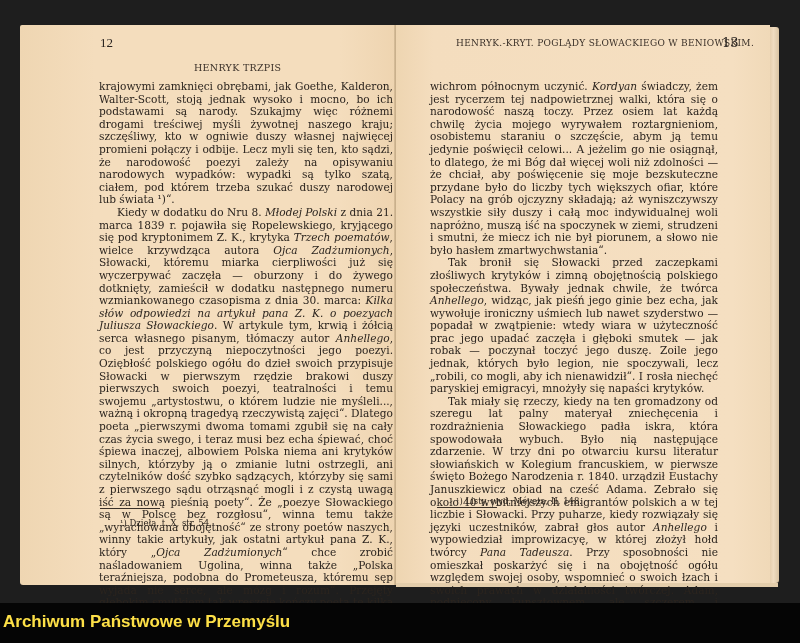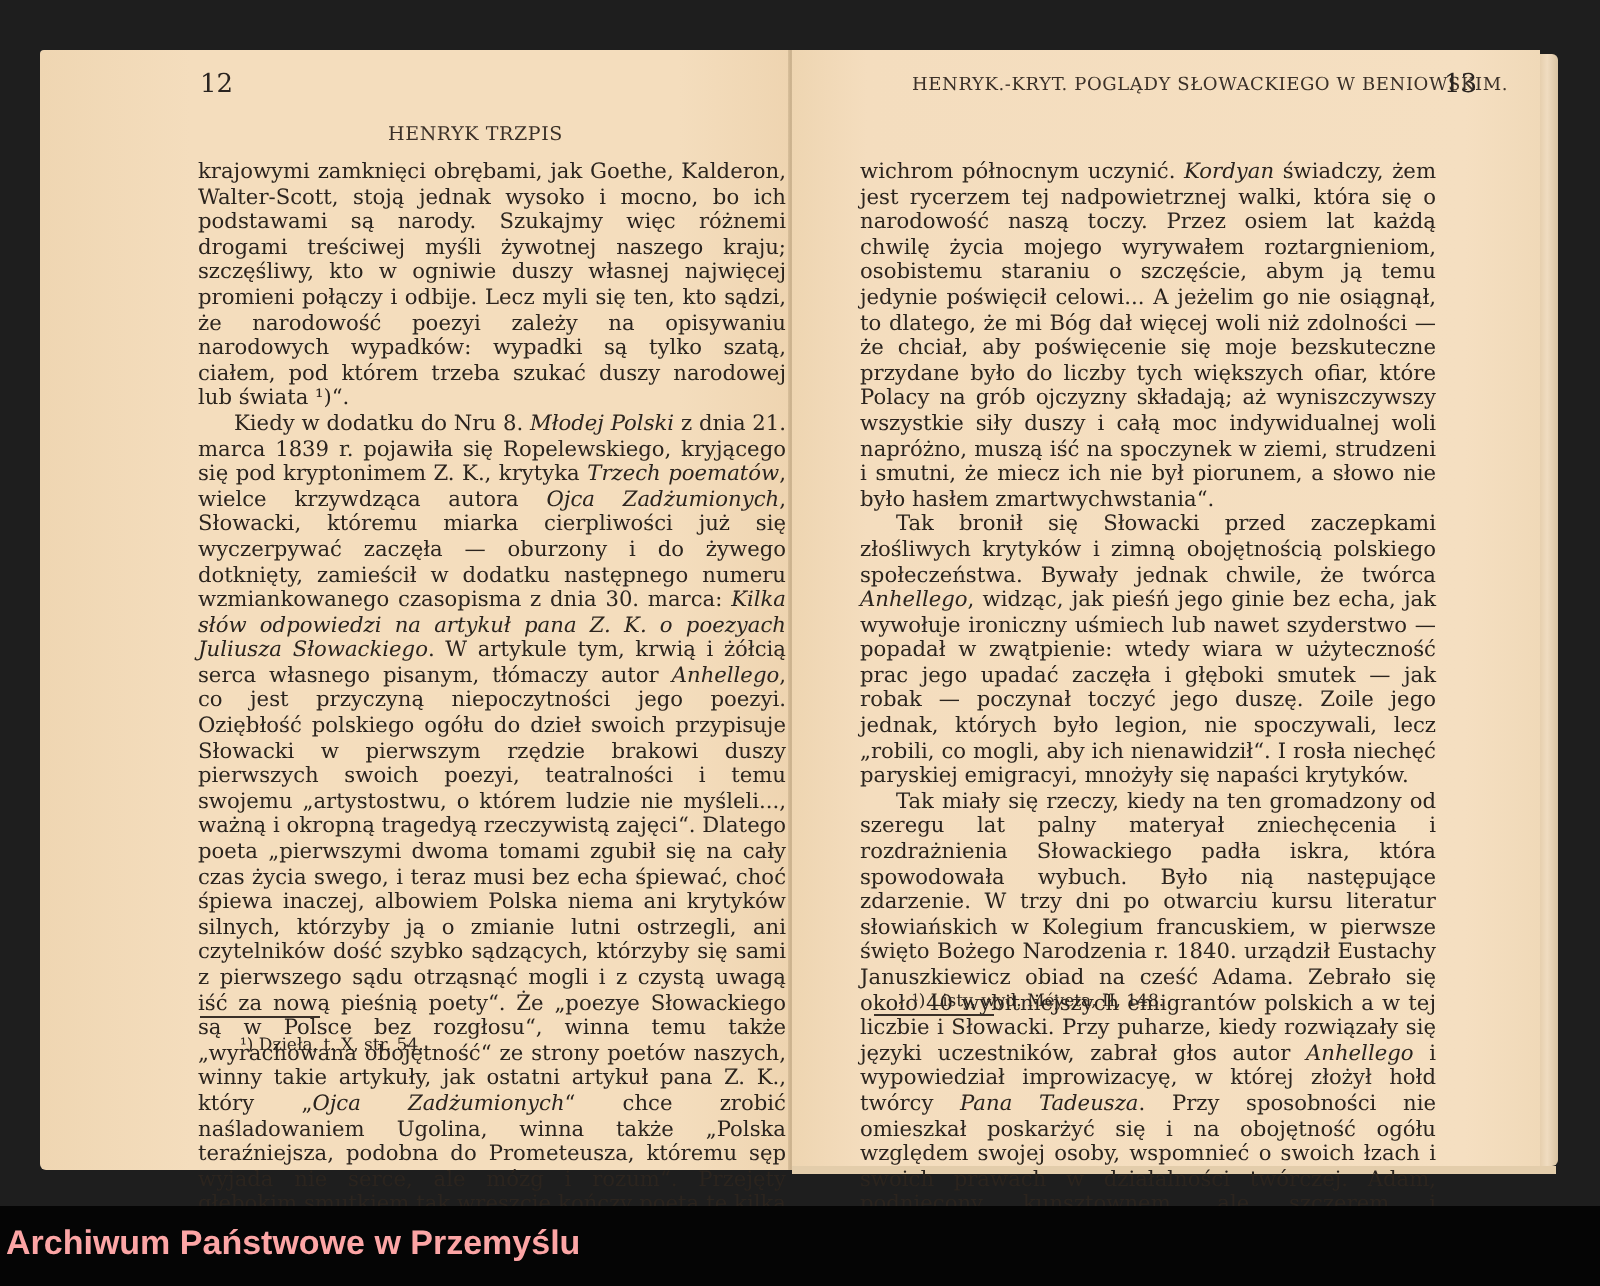--- a/index.html
+++ b/index.html
@@ -30,21 +30,21 @@
   .page-bottom-edge {
     position:absolute; left:396px; top:583px; width:382px; height:4px;
     background:#e3cdab;
   }
   .gutter { position:absolute; left:394px; top:25px; width:3px; height:560px;
     background:linear-gradient(90deg,#d9c09c,#c9b08c,#e4cba7); }
   .running-head {
     position:absolute; top:38px; font-size:9.5px; letter-spacing:0.3px; color:#3a3028;
   }
   .folio { position:absolute; top:35px; font-size:13px; color:#2a2420; }
-  .left-folio { left:100px; }
+  .left-folio { left:100px;font-family:Liberation Serif, serif; }
   .left-head { left:194px; font-variant:small-caps;margin-top:24px; }
   .right-head { left:456px; font-variant:small-caps; font-size:9px; }
   .right-folio { left:722px; }
   .text-block {
     position:absolute; font-size:10.6px; line-height:12.6px; text-align:justify;
     color:#2b241e;
   }
   .left-text { left:99px; top:80px; width:294px; }
   .right-text { left:430px; top:80px; width:288px; }
   .text-block p { margin:0; }
@@ -54,21 +54,21 @@
   .fn-left-rule { left:100px; top:508px; }
   .fn-right-rule { left:437px; top:507px; }
   .footnote { position:absolute; font-size:8.5px; color:#2b241e; }
   .fn-left { left:120px; top:518px; }
   .fn-right { left:456px; top:496px; }
   .archive-bar {
     position:absolute; left:0; top:603px; width:800px; height:40px; background:#050505;
   }
   .archive-label {
     position:absolute; left:3px; top:612px; font-family:"Liberation Sans", sans-serif;
-    font-weight:bold; font-size:17px; color:#fca5a5;
+    font-weight:bold; font-size:17px; color:#fde047;
   }
 </style>
 </head>
 <body>
 
 <div class="scan-area"></div>
 
 <div class="page page-left"></div>
 <div class="gutter"></div>
 <div class="page page-right"></div>

